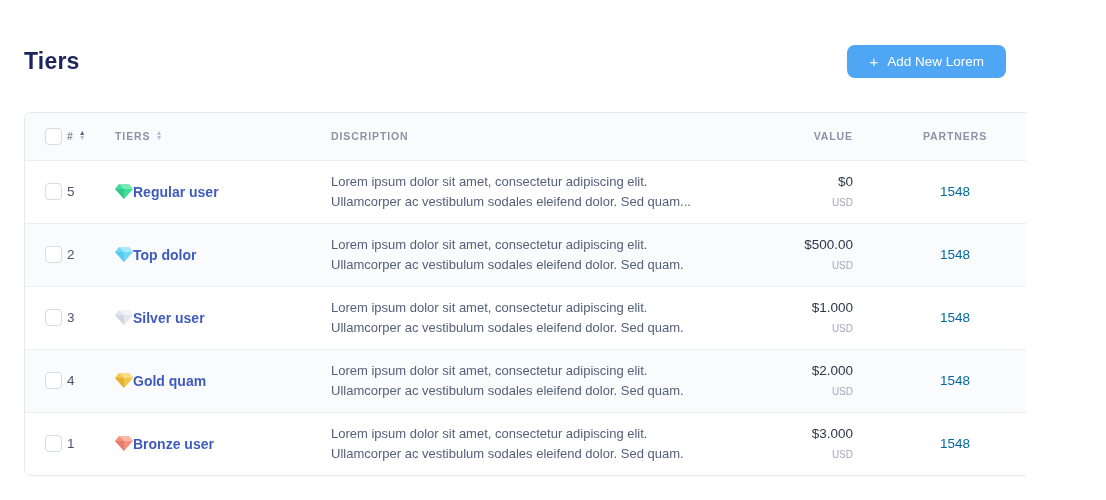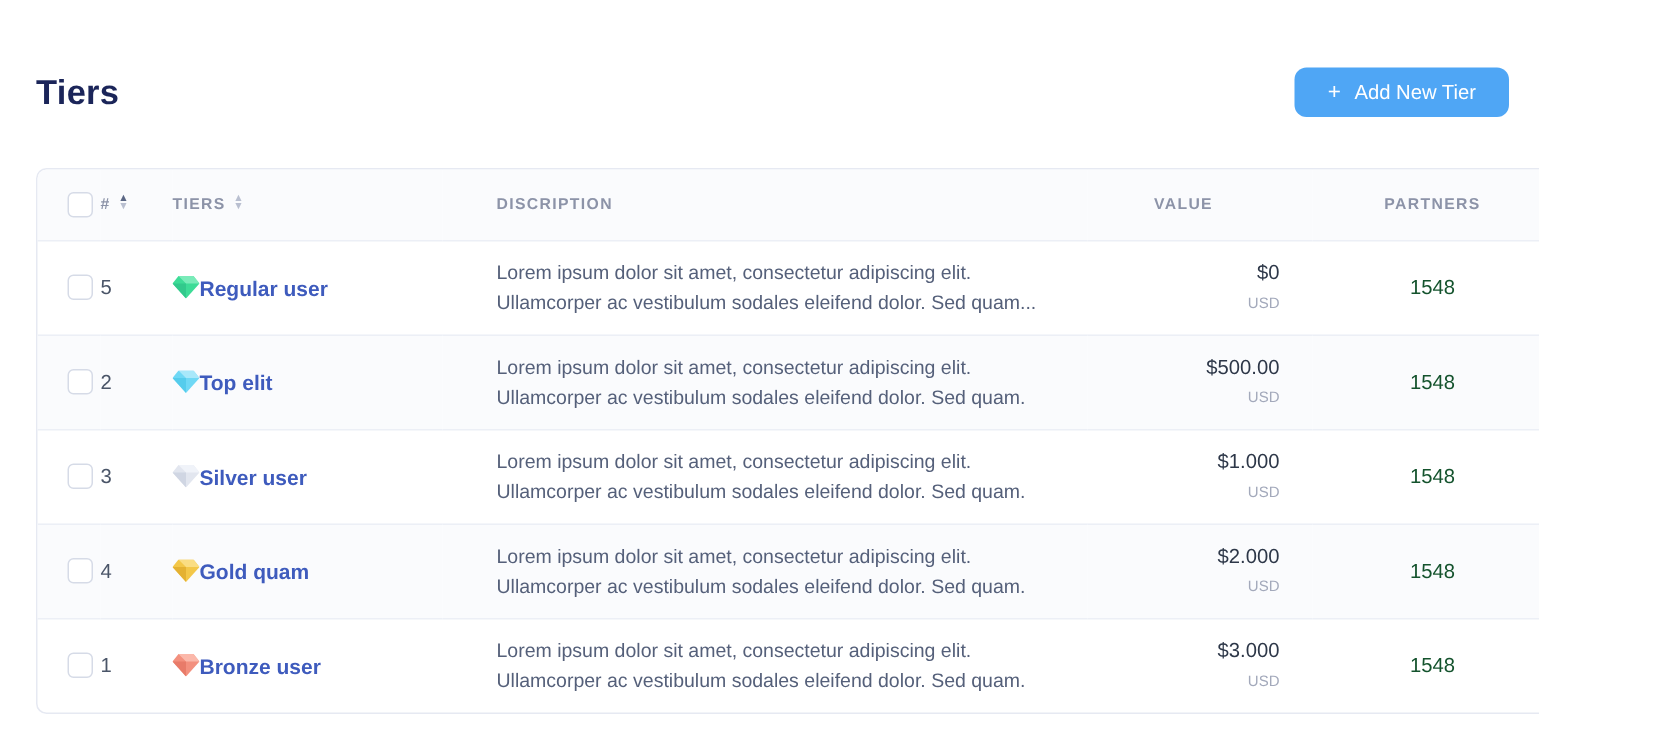--- a/index.html
+++ b/index.html
@@ -87,21 +87,21 @@
   .col-tier   { width: 180px; }
   .col-desc   { width: auto; }
   .col-value  { width: 150px; }
   .col-part   { width: 160px; }
   .col-menu   { width: 52px; }
 
   th.th-check { text-align: left; padding-left: 0; }
   th.th-num   { text-align: left; }
   th.th-tier  { text-align: left; }
   th.th-desc  { text-align: left; padding-left: 36px; }
-  th.th-value { text-align: center; padding-right: 22px; }
+  th.th-value { text-align: right; padding-right: 22px; }
   th.th-part  { text-align: center; }
 
   .th-inline { display: inline-flex; align-items: center; gap: 5px; }
   .sort-ico {
     display: inline-flex;
     flex-direction: column;
     line-height: 5px;
     font-size: 7px;
     color: #b9bfd0;
     position: relative;
@@ -152,21 +152,21 @@
     line-height: 20px;
     color: #55607a;
   }
   .value-cell {
     text-align: right;
     padding-right: 22px;
     line-height: 19px;
   }
   .value-main { font-size: 13.5px; color: #2d3748; }
   .value-cur { font-size: 10px; color: #a3a9bb; margin-top: 2px; }
-  .partners { text-align: center; font-size: 13.5px; color: #14532d; }
+  .partners { text-align: center; font-size: 13.5px; color: #0369a1; }
   .kebab {
     display: flex;
     flex-direction: column;
     align-items: center;
     gap: 3px;
     cursor: pointer;
   }
   .kebab i {
     width: 3px;
     height: 3px;
@@ -177,21 +177,21 @@
 </style>
 </head>
 <body>
 
 <div class="page">
 
   <div class="header">
     <div class="page-title">Tiers</div>
     <button class="add-btn">
       <span class="plus">+</span>
-      <span>Add New Tier</span>
+      <span>Add New Lorem</span>
     </button>
   </div>
 
   <div class="card">
     <table>
       <colgroup>
         <col class="col-check">
           <col class="col-num">
           <col class="col-tier">
         <col class="col-desc">
@@ -268,21 +268,21 @@
               <span class="checkbox"></span>
             </td>
           <td class="td-num">2</td>
           <td>
             <div class="tier-cell">
               <svg class="gem" width="18" height="15" viewBox="0 0 18 15">
                 <polygon points="4,0 14,0 18,5 9,15 0,5" fill="#6fd8f5"></polygon>
                 <polygon points="4,0 14,0 18,5 9,5" fill="#b7ecfb" opacity="0.8"></polygon>
                 <polygon points="0,5 9,5 9,15" fill="#4fc9ea" opacity="0.8"></polygon>
               </svg>
-              <span class="tier-name">Top elit</span>
+              <span class="tier-name">Top dolor</span>
             </div>
           </td>
           <td class="desc">
             <div>Lorem ipsum dolor sit amet, consectetur adipiscing elit.</div>
             <div>Ullamcorper ac vestibulum sodales eleifend dolor. Sed quam.</div>
           </td>
           <td class="value-cell">
             <div class="value-main">$500.00</div>
             <div class="value-cur">USD</div>
           </td>

